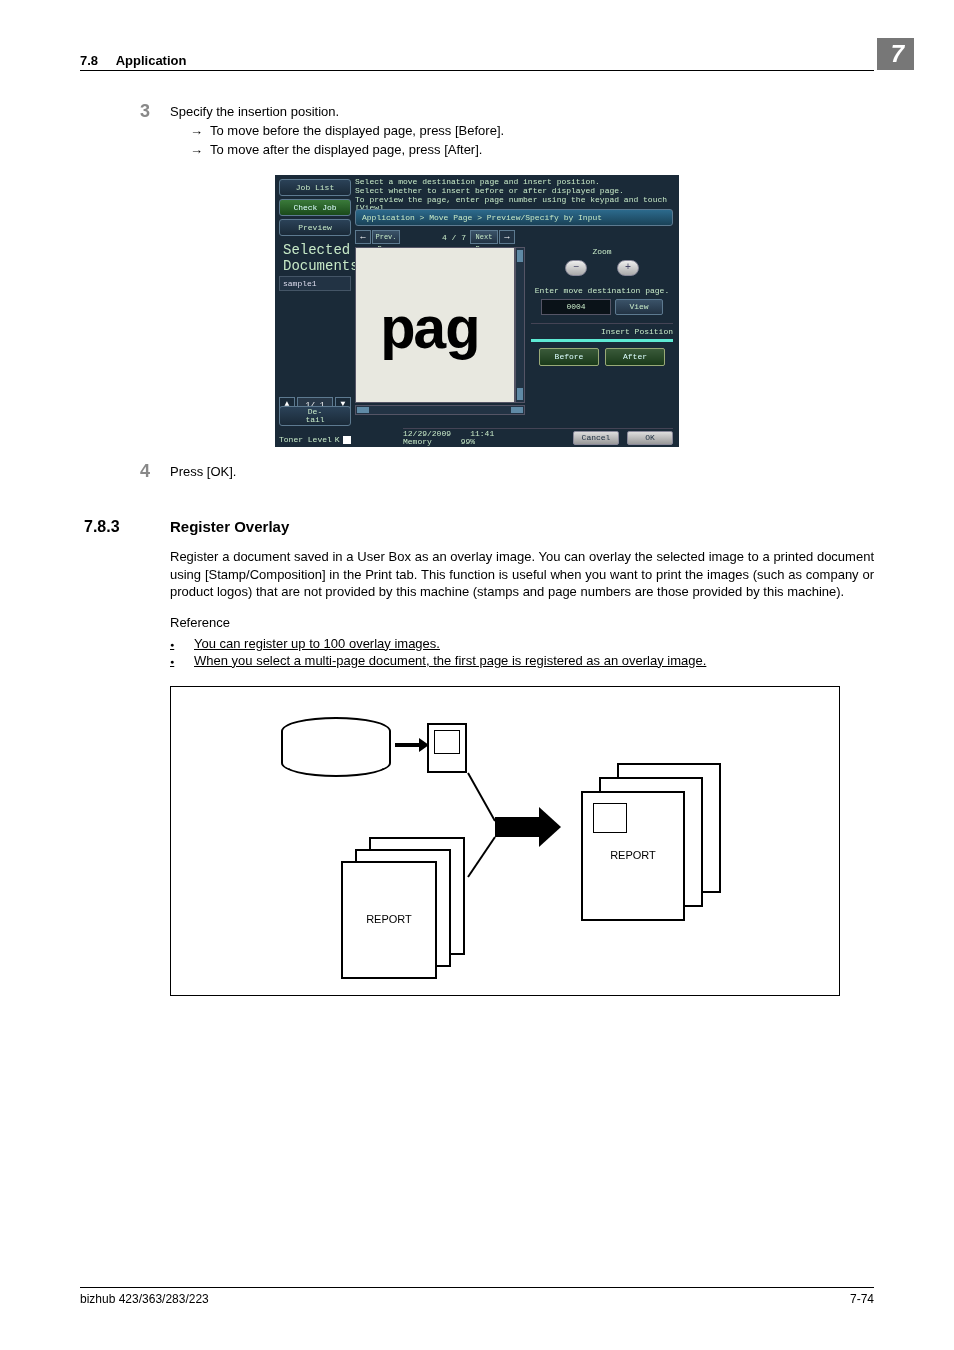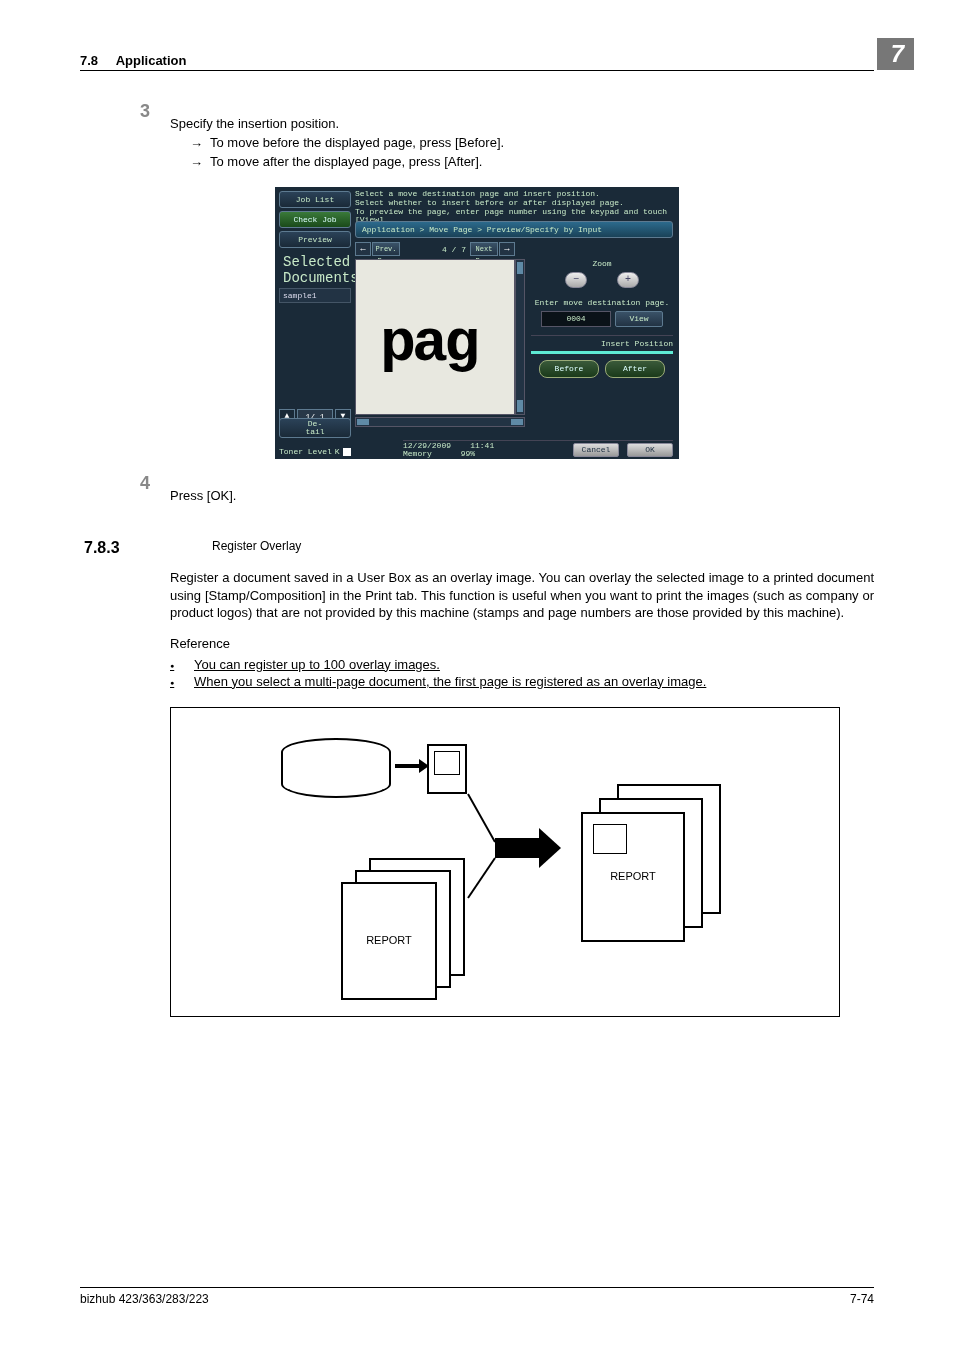--- a/index.html
+++ b/index.html
@@ -34,28 +34,28 @@
   .content { padding: 30px 0 0 0; }
   .step-row { display: flex; margin-bottom: 8px; }
   .step-num {
     width: 90px;
     text-align: right;
     font-size: 18px;
     font-weight: bold;
     color: #888;
     padding-right: 20px;
   }
-  .step-body { flex: 1; padding-top: 3px; margin-top: 12px; }
+  .step-body { flex: 1; padding-top: 3px; }
   .sub-bullet { display: flex; margin: 4px 0 4px 20px; }
   .sub-bullet .arrow { width: 20px; font-weight: bold; }
   .sub-bullet .txt { flex: 1; }
   .screenshot { margin: 14px auto; width: 404px; }
   .section-row { display: flex; margin-top: 36px; margin-bottom: 12px; }
   .section-num { width: 90px; text-align: left; font-size: 16px; font-weight: bold; padding-left: 4px;}
-  .section-title { font-size: 12px; font-weight: normal; margin-left: 42px; }
+  .section-title { font-size: 15px; font-weight: bold; }
   .para { margin: 0 0 14px 90px; line-height: 1.35; text-align: justify; }
   .sub-para { margin: 0 0 6px 90px; }
   .ref-bullet { display: flex; margin: 2px 0 2px 90px; text-decoration: underline; }
   .ref-bullet .dot { width: 24px; }
   .ref-bullet .dot::before { content: "\25CF"; font-size: 7px; vertical-align: middle; }
   .diagram-box {
     margin: 18px 0 0 90px;
     width: 670px;
     height: 310px;
     border: 1px solid #000;
@@ -137,21 +137,21 @@
   .zoom-row { text-align:center; }
   .zoom-lbl { font-size:8px; color:#c7e9c7; margin-bottom:4px;}
   .zoom-btns { display:flex; justify-content:center; gap:30px; margin-bottom:10px;}
   .zbtn { width:22px; height:16px; border-radius:8px; border:1px solid #889; background:linear-gradient(#eee,#aaa); color:#446; text-align:center; line-height:14px; font-size:10px;}
   .enter-lbl { font-size:8px; color:#c7e9c7; text-align:center; margin:6px 0 4px 0;}
   .dest-row { display:flex; gap:4px; justify-content:center; margin-bottom:8px;}
   .dest-val { width:70px; height:16px; background:#0a1218; border:1px solid #556; text-align:center; line-height:14px; color:#c7e9c7;}
   .view-btn { width:48px; height:16px; border:1px solid #5d7a90; border-radius:2px; background:linear-gradient(#3a5268,#223344); text-align:center; line-height:14px; color:#c7e9c7;}
   .ins-lbl { font-size:8px; text-align:right; color:#c7e9c7; border-top:1px solid #445; border-bottom:3px solid #5eead4; padding:3px 0; margin-bottom:6px;}
   .ins-row { display:flex; gap:6px; justify-content:center;}
-  .ins-btn { width:60px; height:18px; border:1px solid #9a7; border-radius:8px; background:linear-gradient(#3a5a3a,#1a3a1a); text-align:center; line-height:16px; color:#dff;}
+  .ins-btn { width:60px; height:18px; border:1px solid #9a7; border-radius:2px; background:linear-gradient(#3a5a3a,#1a3a1a); text-align:center; line-height:16px; color:#dff;}
   .bottom-bar {
     position:absolute; left:80px; bottom:3px; right:6px; height:16px;
     display:flex; justify-content:space-between; align-items:center;
     border-top:1px solid #445; padding-top:2px;margin-left:48px;
   }
   .bottom-bar .dt { font-size:8px; color:#c7e9c7; line-height:1; }
   .bottom-bar .actions { display:flex; gap:8px; }
   .bottom-bar .abtn { width:46px; height:14px; border:1px solid #889; border-radius:2px; background:linear-gradient(#ddd,#999); color:#234; text-align:center; line-height:12px; font-size:8px;}
 
   

